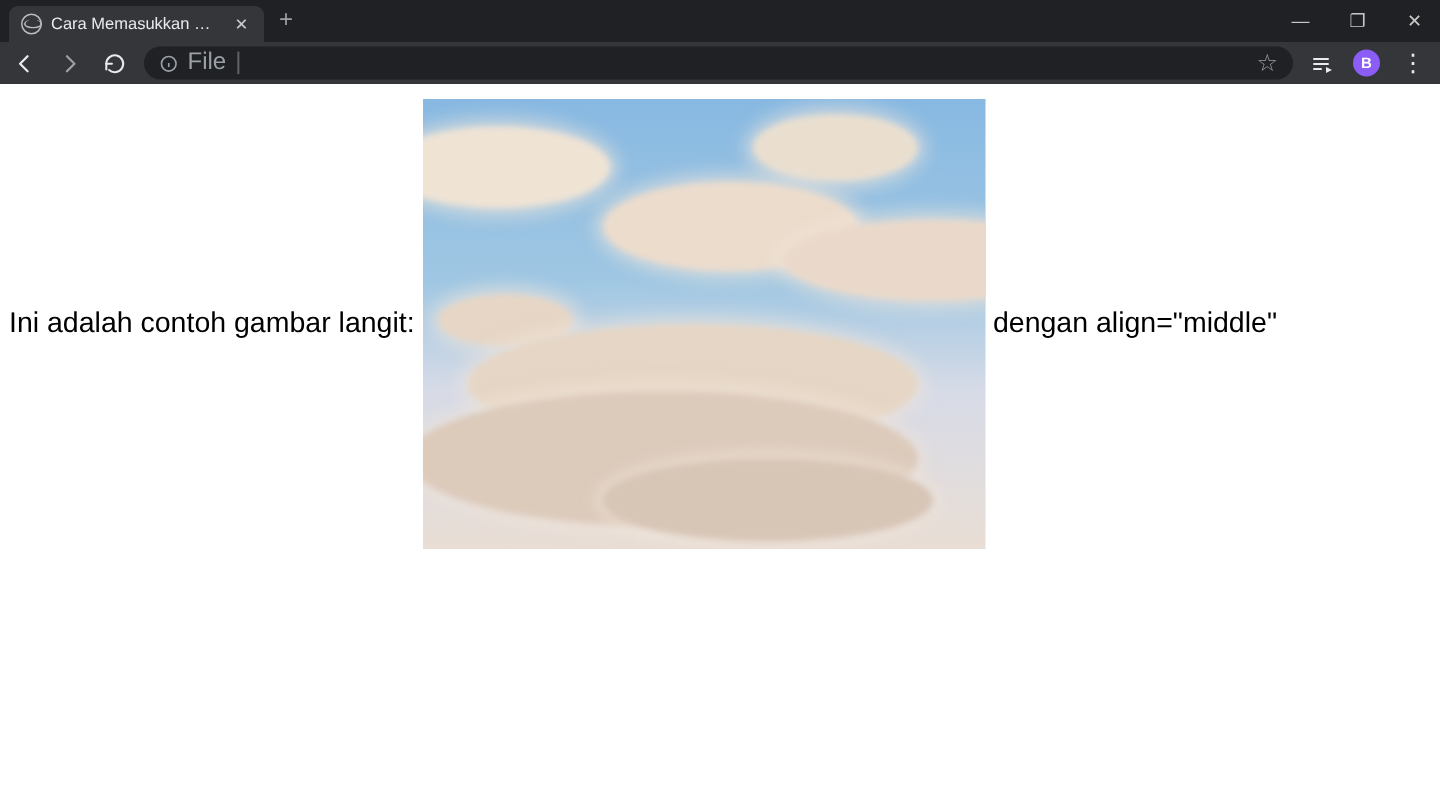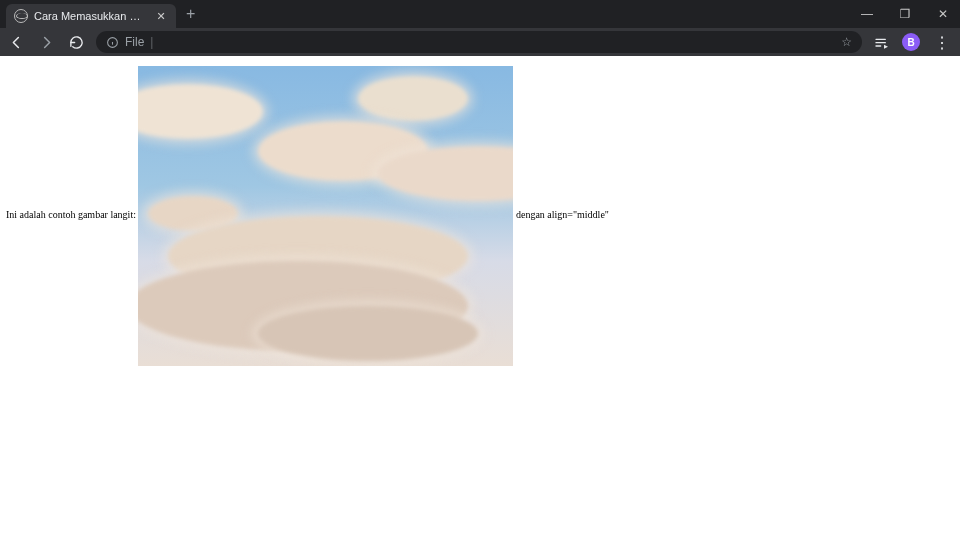--- a/index.html
+++ b/index.html
@@ -108,21 +108,21 @@
   .navbtn.enabled { color: #e8eaed; }
   .addrbar {
     flex: 1;
     height: 22px;
     background: #202124;
     border-radius: 11px;
     display: flex;
     align-items: center;
     padding: 0 10px;
     color: #e8eaed;
-    font-size: 12px;
+    font-size: 16px;
     gap: 6px;
   }
   .addrbar .info-icon {
     color: #9aa0a6;
     display: flex;
     align-items: center;
   }
   .addrbar .file-label {
     color: #9aa0a6;
   }
@@ -158,22 +158,22 @@
     align-items: center;
     justify-content: center;
   }
   .menu-dots {
     color: #e8eaed;
     cursor: pointer;
     padding: 0 4px;
   }
   .content {
     padding: 10px 6px;
-    font-family: Liberation Serif, serif;
-    font-size: 10px;
+    font-family: Liberation Sans, sans-serif;
+    font-size: 19px;
     color: #000;
   }
   .content p { margin: 0; }
   .skyimg {
     display: inline-block;
     width: 375px;
     height: 300px;
     vertical-align: middle;
     background: linear-gradient(180deg,#88b9e2 0%, #9fc7e3 40%, #d7dbe7 65%, #e9ded5 100%);
     position: relative;

